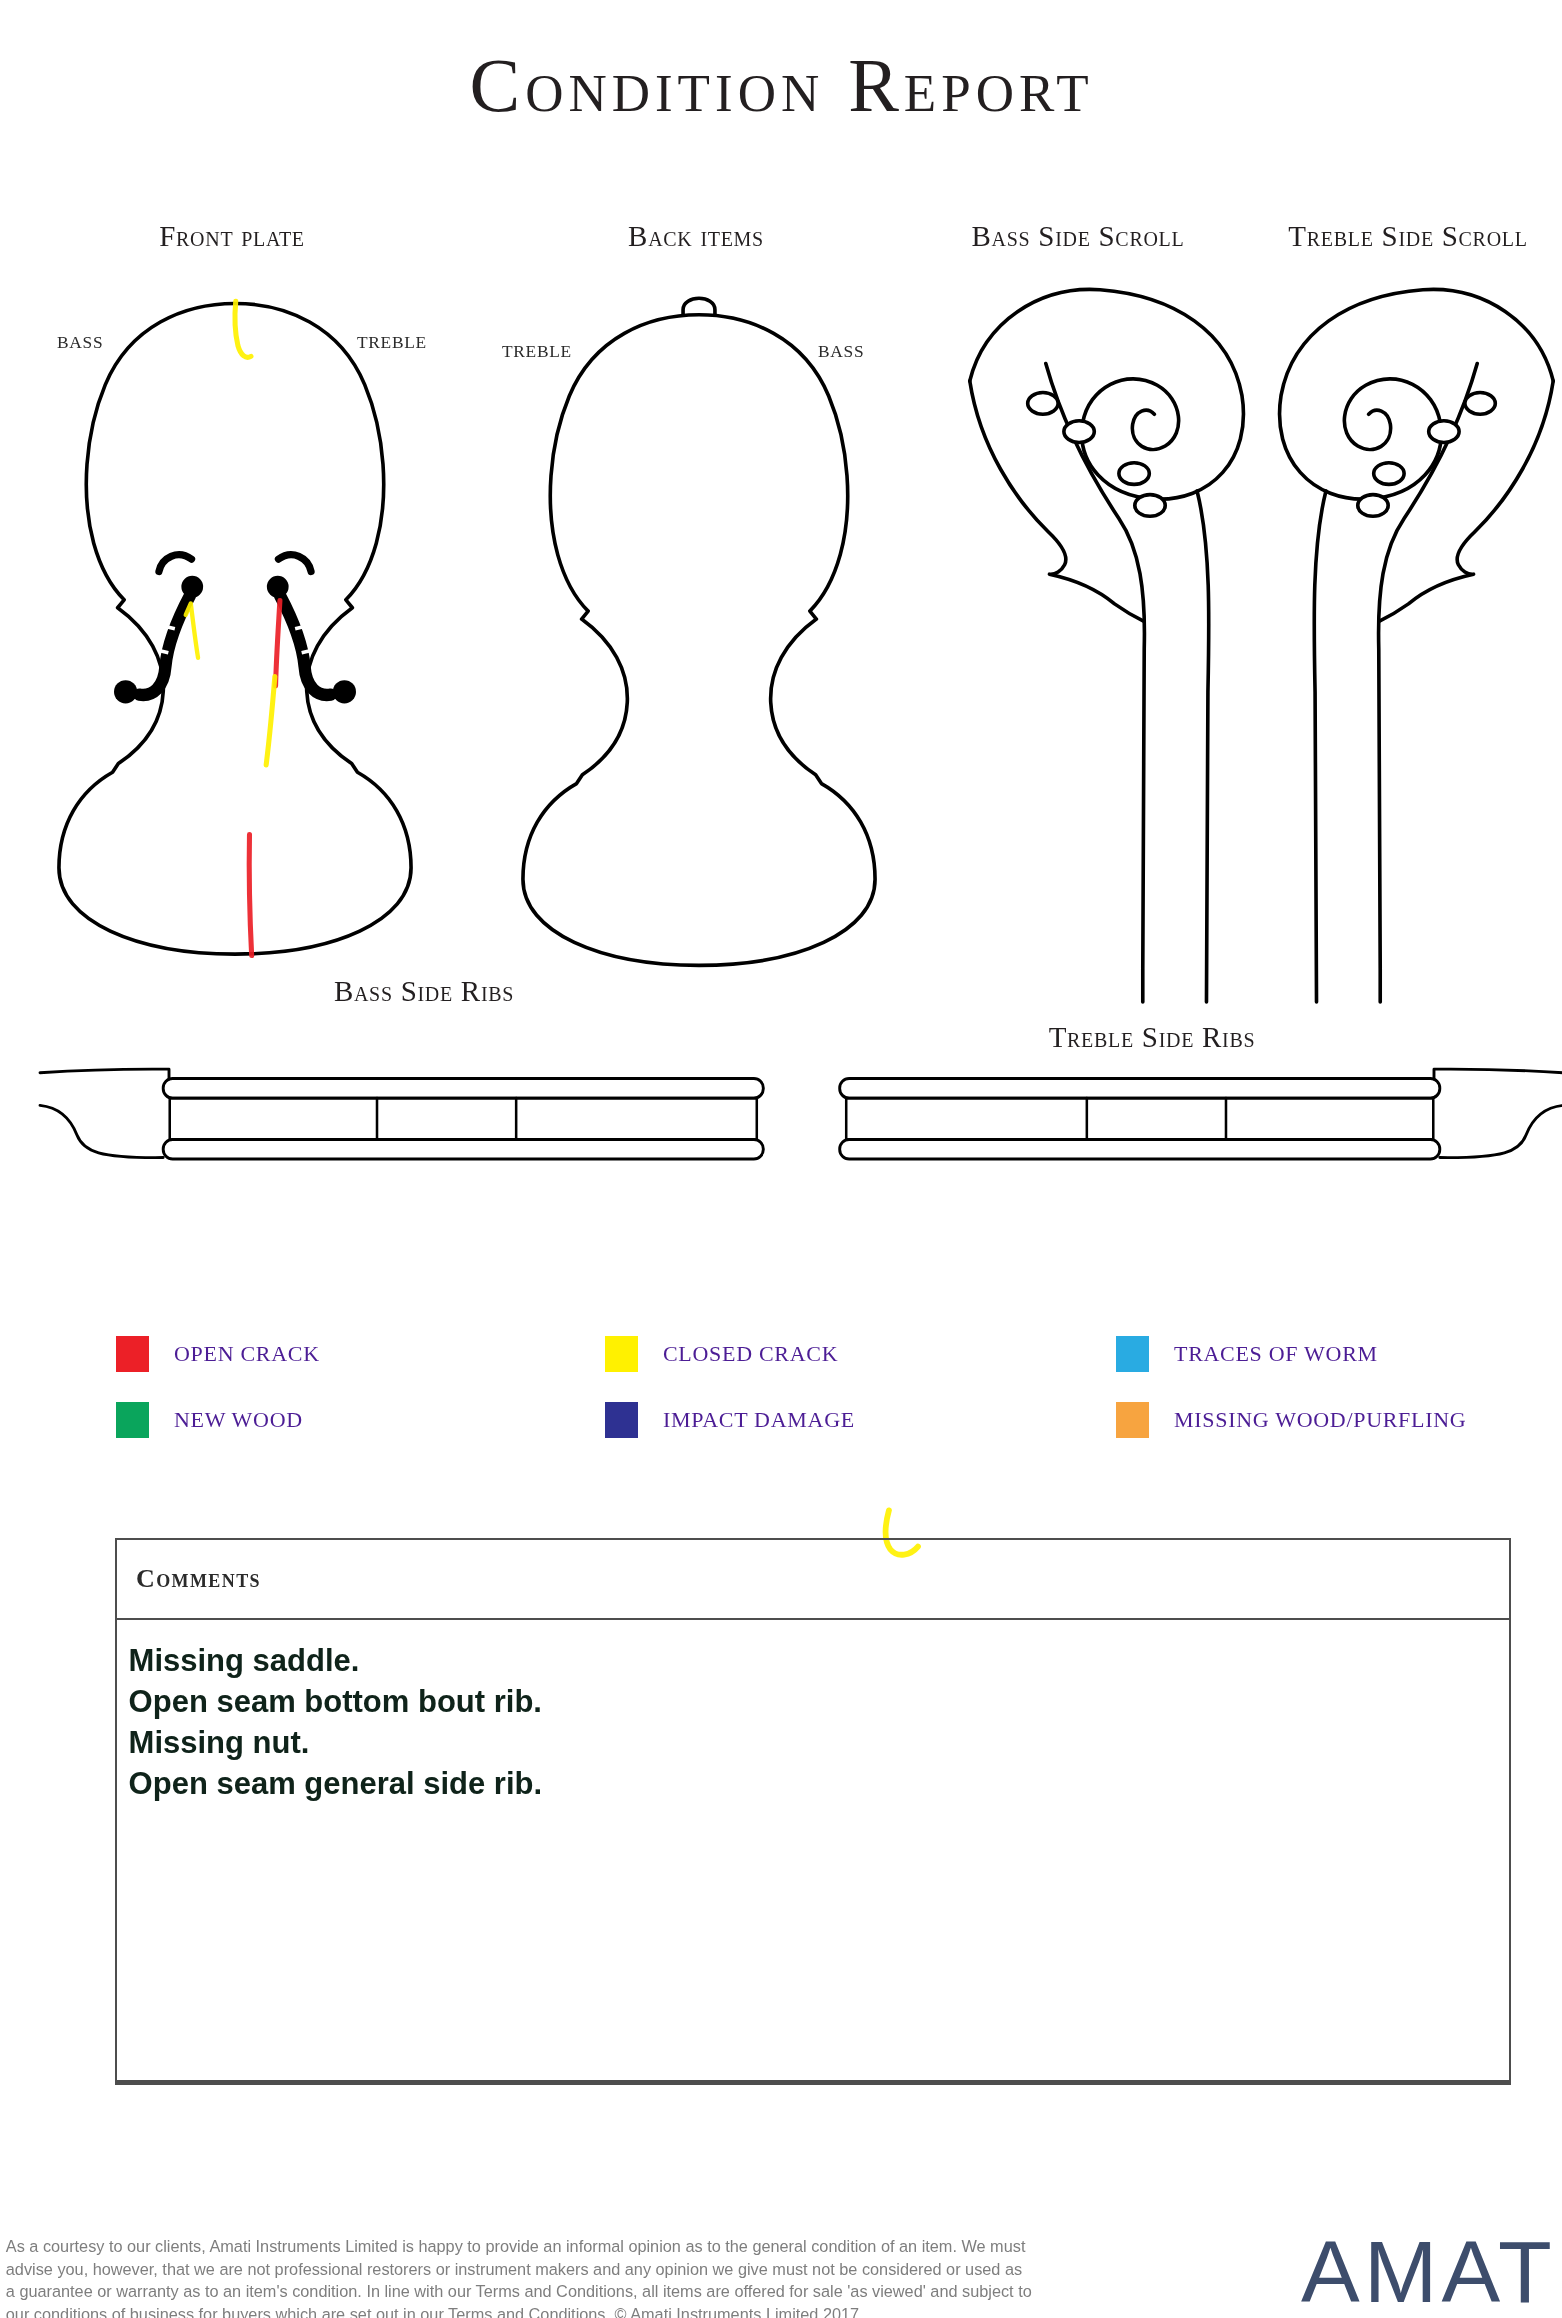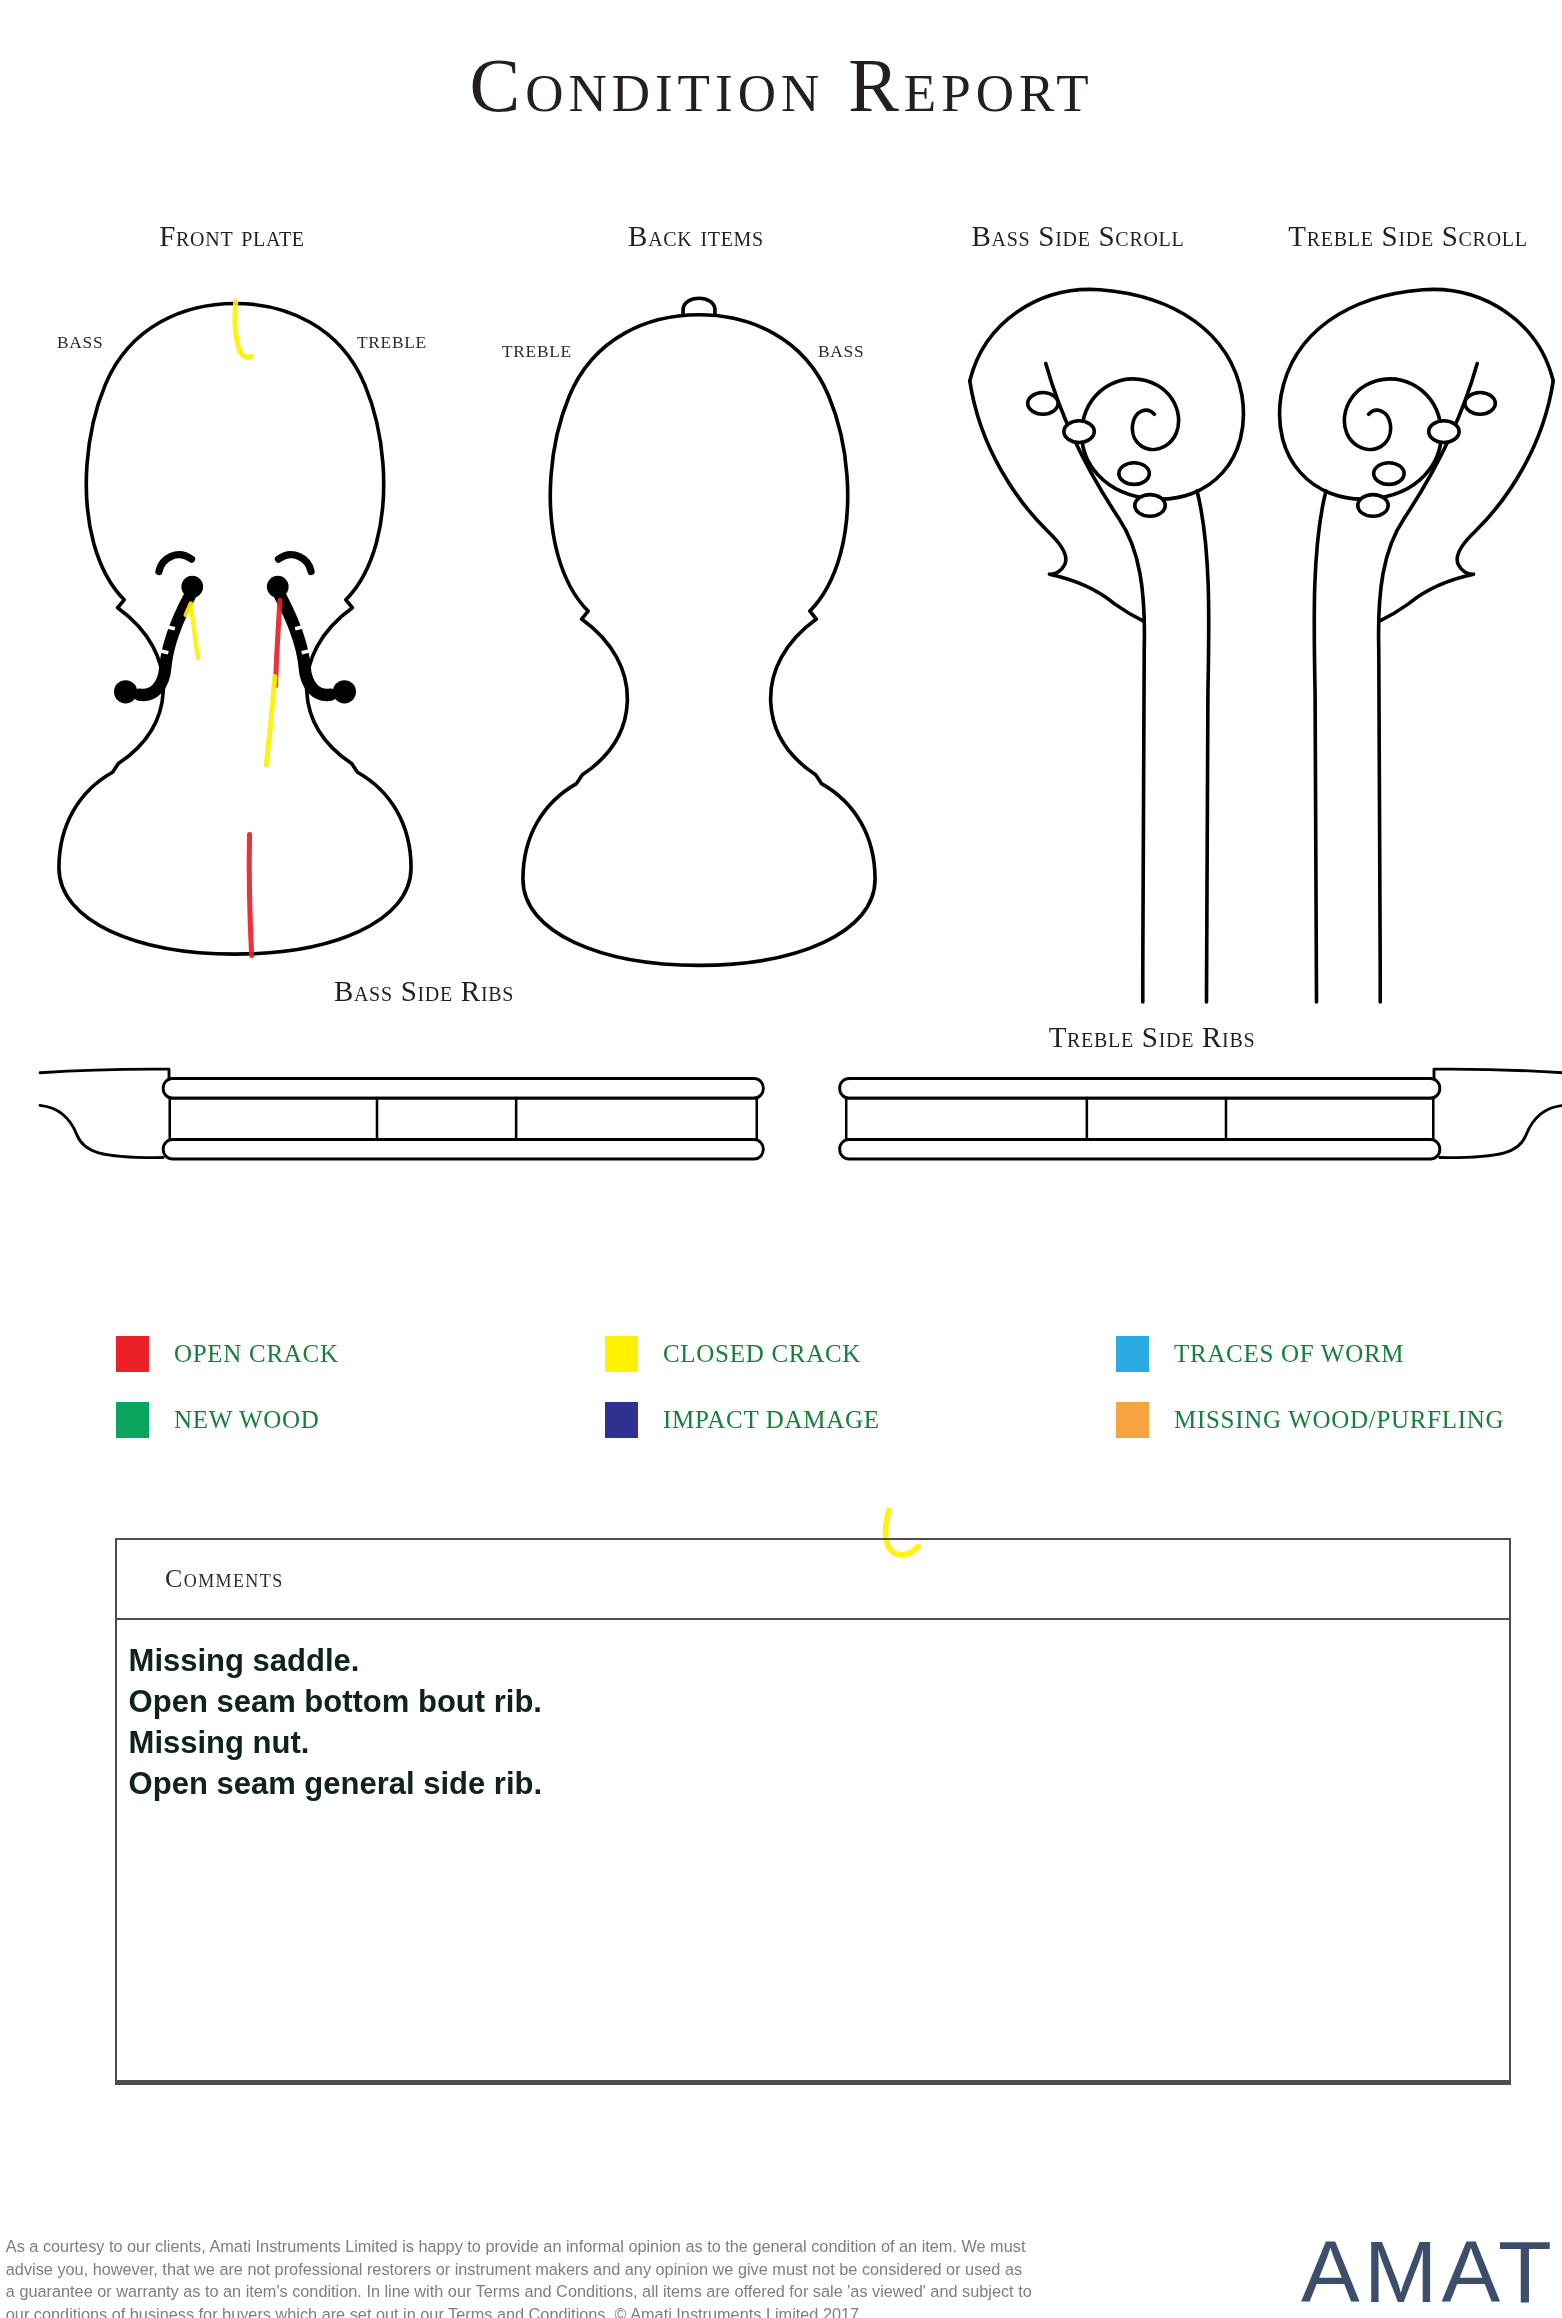--- a/index.html
+++ b/index.html
@@ -15,27 +15,27 @@
             letter-spacing:0.7px;transform:translateX(-50%);white-space:nowrap;}
 
   .side-label{font-size:17.4px;letter-spacing:0.7px;color:#2b2b2b;white-space:nowrap;}
 
   svg{display:block;overflow:visible;}
   .ink{stroke:#000;fill:none;stroke-linecap:round;stroke-linejoin:round;}
   .mark{fill:none;stroke-linecap:round;stroke-linejoin:round;opacity:.92;}
 
   .legend-item{display:flex;align-items:center;gap:25px;}
   .swatch{width:33px;height:36px;display:inline-block;}
-  .legend-label{font-size:25px;letter-spacing:0.7px;white-space:nowrap;color:#15803d;}
+  .legend-label{font-size:22px;letter-spacing:0.7px;white-space:nowrap;color:#4c1d95;}
 
   .comments-box{left:115px;top:1538px;width:1396px;height:547px;
                 border:2.2px solid #4d4d4d;border-bottom-width:5px;box-sizing:border-box;}
   .comments-head{height:80px;border-bottom:2.2px solid #4d4d4d;box-sizing:border-box;
-                 display:flex;align-items:center;padding-left:48px;
-                 font-variant:small-caps;font-size:26px;letter-spacing:1.4px;color:#2b2b2b;}
+                 display:flex;align-items:center;padding-left:19px;
+                 font-variant:small-caps;font-size:26px;letter-spacing:1.4px;color:#2b2b2b;font-weight:bold;}
   .comments-body{padding:20px 14.5px 0 11.6px;
                  font-family:"Liberation Sans", sans-serif;font-weight:bold;
                  font-size:31px;line-height:41px;}
 
   .footer{left:5.8px;top:2235px;width:1276px;
           font-family:"Liberation Sans", sans-serif;
           font-size:16.3px;line-height:22.5px;color:#7e7e7e;}
 
   .logo{left:1301px;top:2227px;font-family:"Liberation Sans", sans-serif;
         font-size:88px;line-height:90px;letter-spacing:4.3px;white-space:nowrap;}

